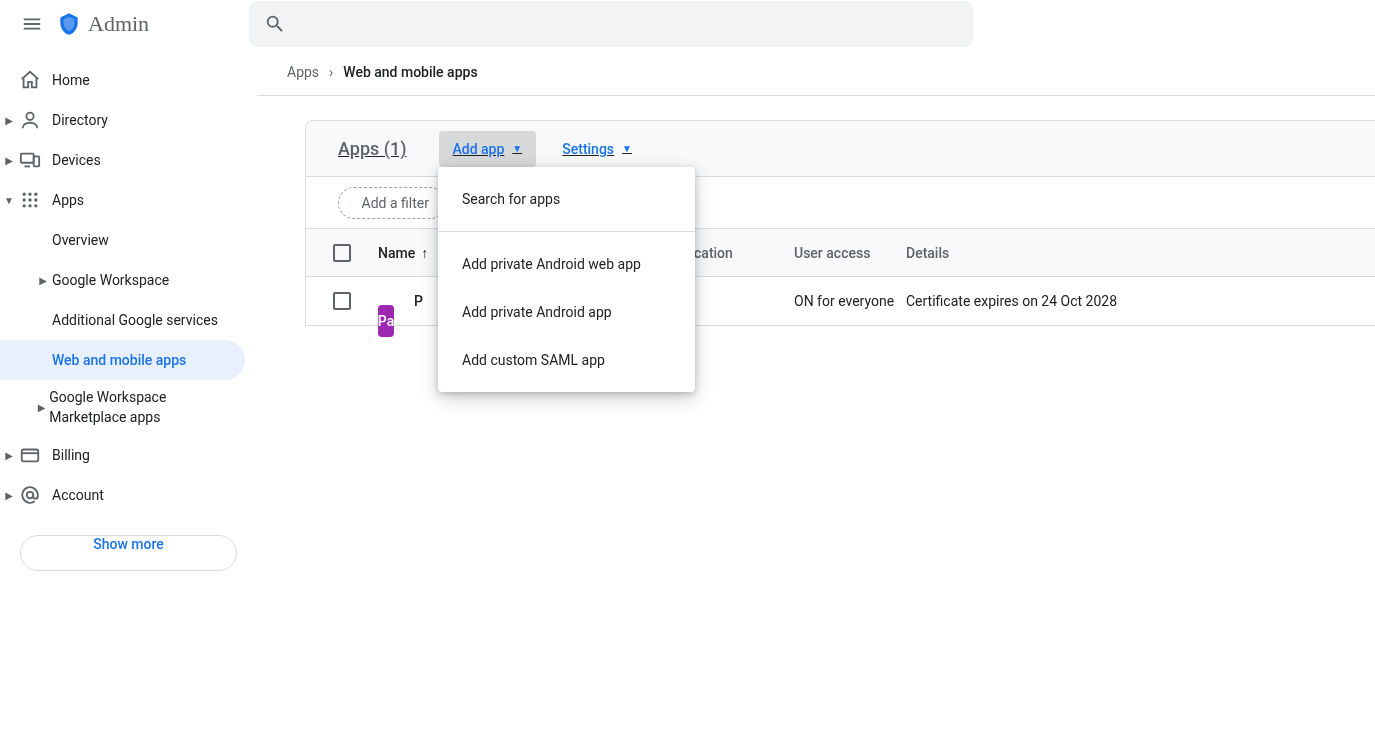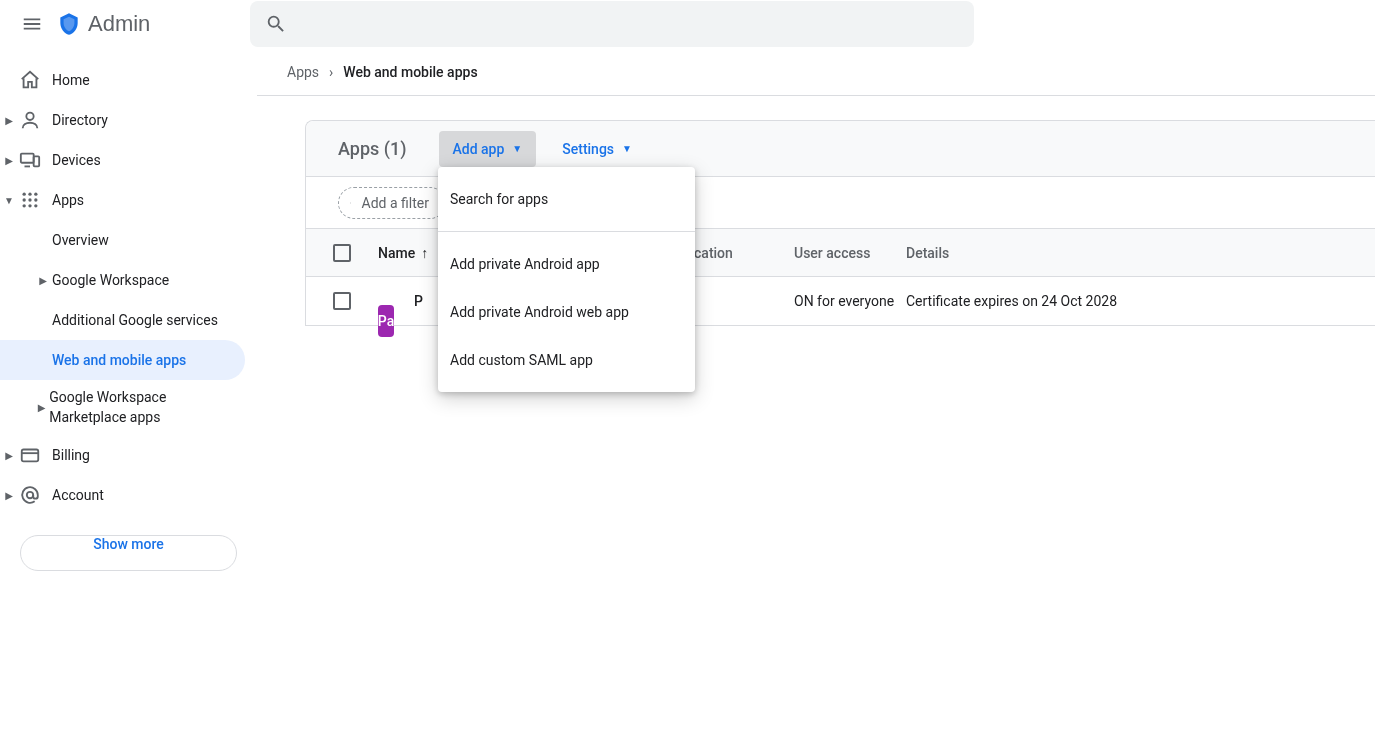--- a/index.html
+++ b/index.html
@@ -39,21 +39,21 @@
   }
   .hdr-logo {
     display: flex; align-items: center;
     gap: 6px;
     margin-left: 4px;
     cursor: pointer;
   }
   .hdr-logo-text {
     font-size: 22px;
     color: #5f6368;
-    font-family: Liberation Sans, sans-serif;
+    font-family: Liberation Serif, serif;
   }
   .hdr-search-wrap {
     margin-left: 100px;
     flex: 0 0 724px;
   }
   .hdr-search {
     display: flex;
     align-items: center;
     height: 46px;
     background: var(--hover);
@@ -151,20 +151,21 @@
     border-right: none;
     border-radius: 8px 0 0 0;
     background: #fff;
   }
   .card-hdr {
     display:flex; align-items:center;
     height: 56px;
     border-bottom: 1px solid var(--border);
     background: var(--light-bg);
     border-radius: 8px 0 0 0;
+    text-decoration: underline;
   }
   .card-title {
     font-size: 18px;
     color: var(--text-secondary);
     font-weight: 500;
     padding: 0 32px;
   }
   .dd-btn {
     display:flex; align-items:center;
     gap: 8px;
@@ -243,21 +244,21 @@
     width: 257px;
     background: #fff;
     box-shadow: 0 2px 6px rgba(0,0,0,.2), 0 6px 20px rgba(0,0,0,.19);
     border-radius: 4px;
     padding: 8px 0;
     z-index: 10;
   }
   .menu-item {
     height: 48px;
     display:flex; align-items:center;
-    padding: 0 12px;
+    padding: 0 24px;
     cursor:pointer;
   }
   .menu-sep { height:1px; background: var(--border); margin: 8px 0; }
 </style>
 </head>
 <body>
 
 <div class="hdr">
   <div class="hdr-menu-btn">
     <svg width="22" height="22" viewBox="0 0 24 24" fill="#5f6368">
@@ -443,21 +444,21 @@
     </div>
   </div>
 </div>
 
 <div class="menu">
   <div class="menu-item">
       <span>Search for apps</span>
     </div>
   <div class="menu-sep"></div>
   <div class="menu-item">
+      <span>Add private Android web app</span>
+    </div>
+  <div class="menu-item">
       <span>Add private Android app</span>
-    </div>
-  <div class="menu-item">
-      <span>Add private Android web app</span>
     </div>
   <div class="menu-item">
       <span>Add custom SAML app</span>
     </div>
 </div>
 
 </body></html>

